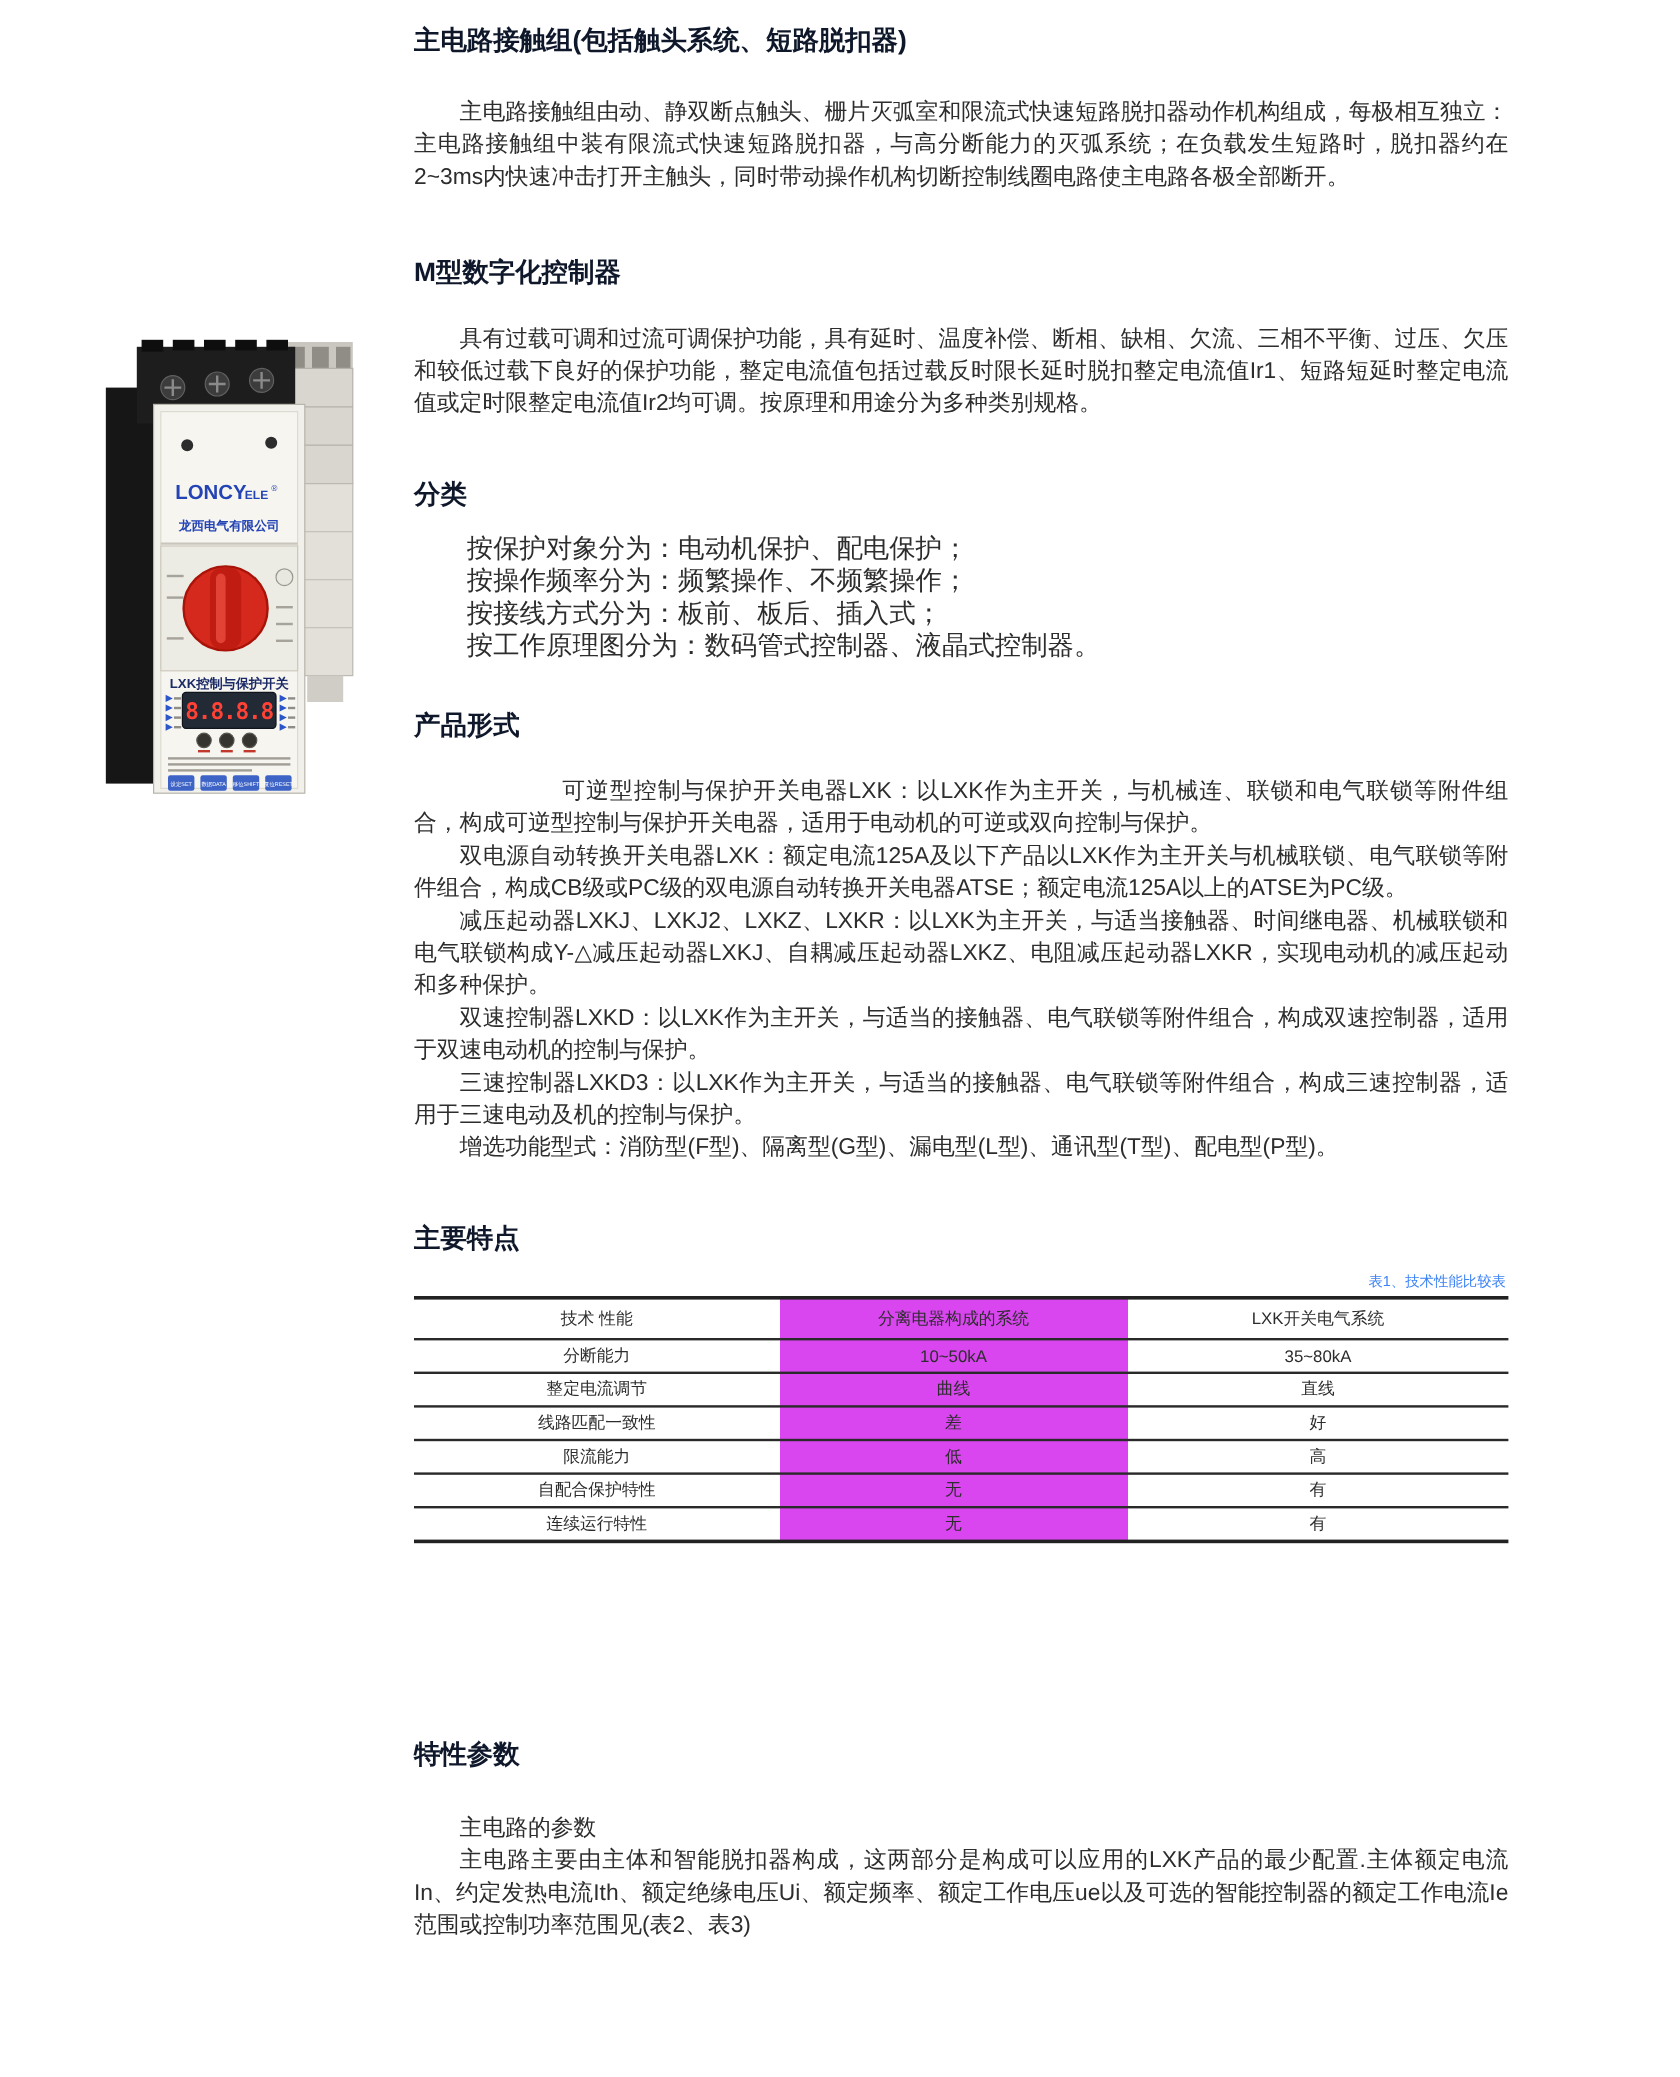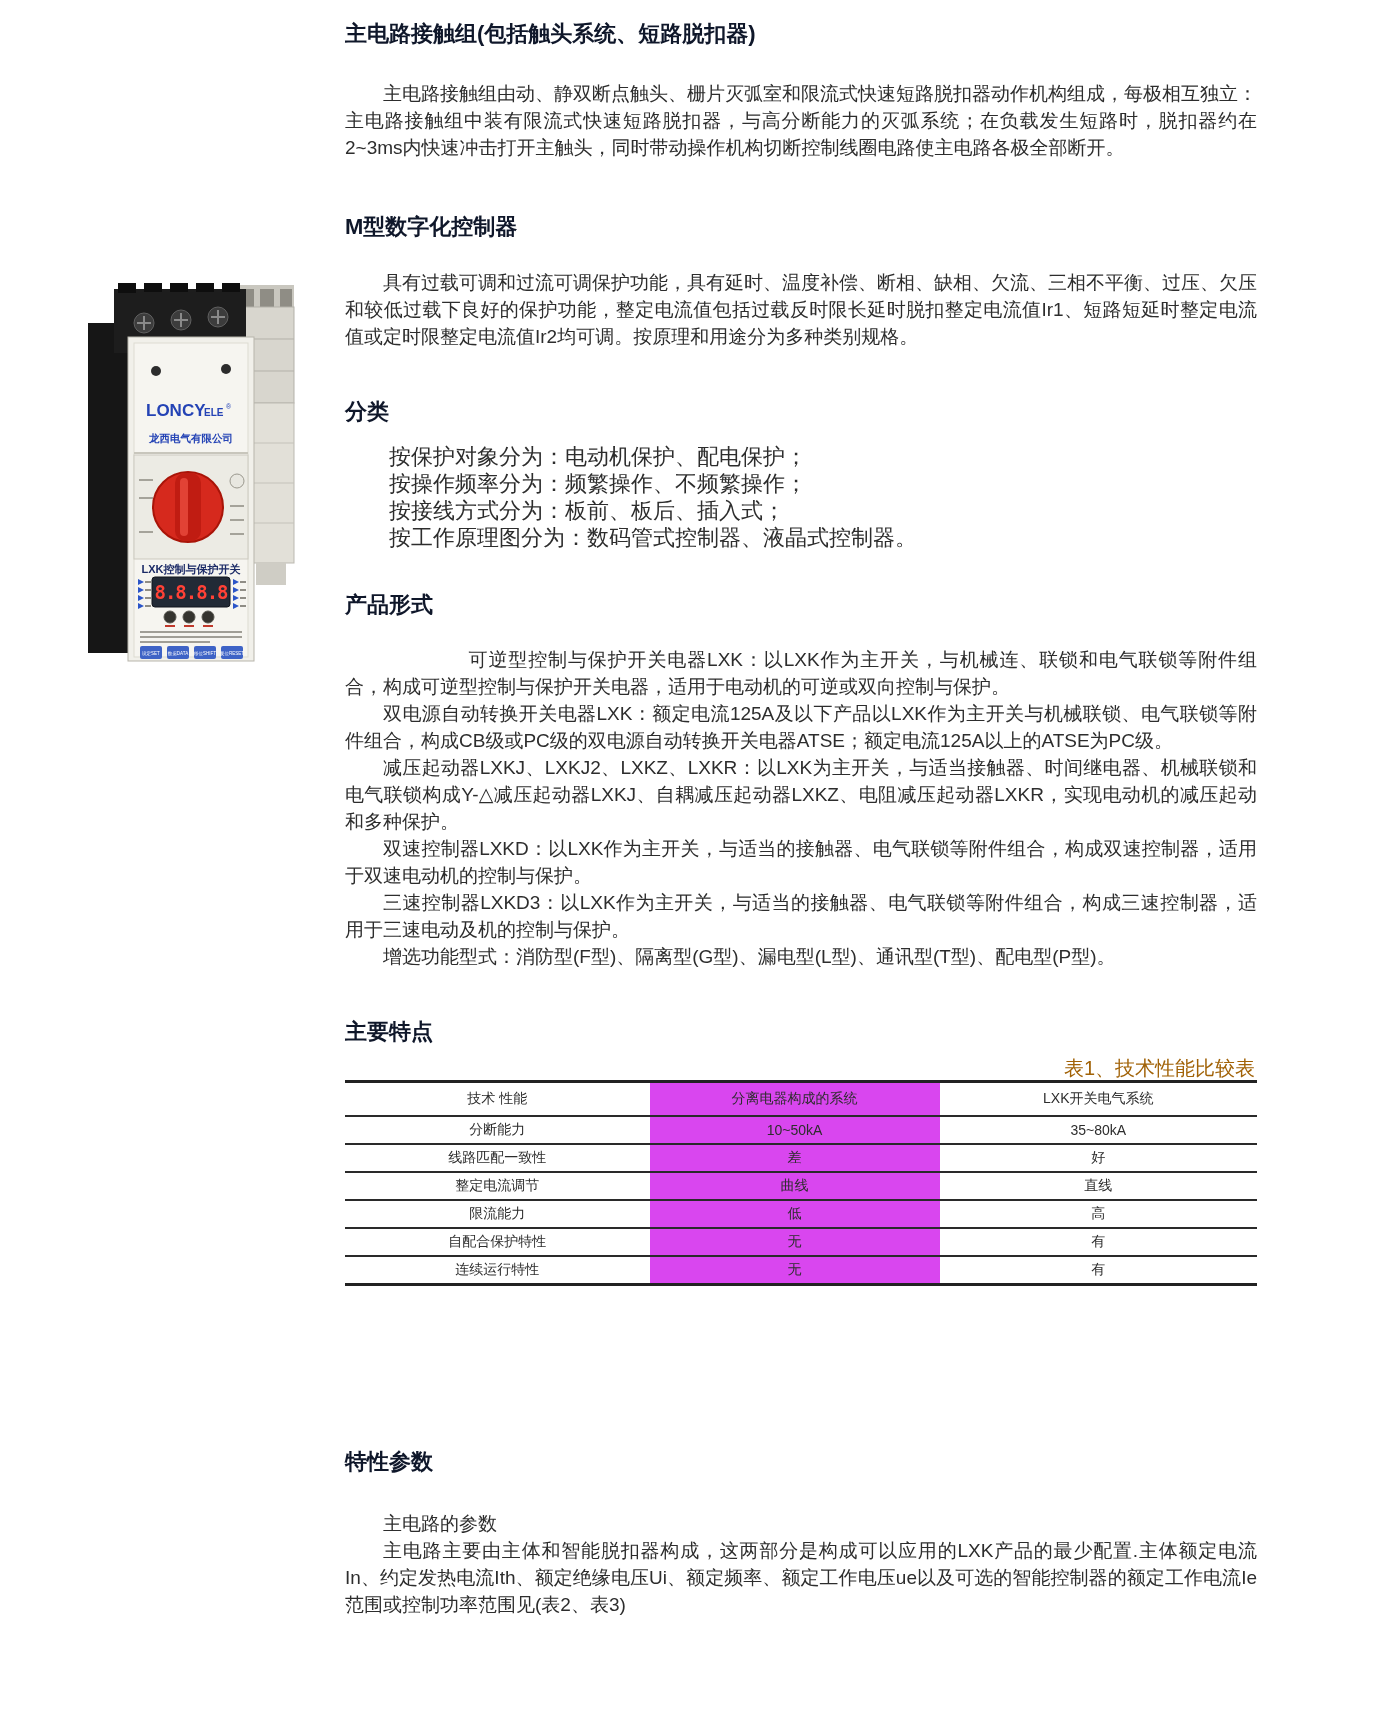--- a/index.html
+++ b/index.html
@@ -17,21 +17,21 @@
   #t5{margin-top:48px;}
   #t6{margin-top:162px;}
   p.body{font-size:19px;line-height:27px;margin:0;text-align:justify;text-justify:inter-character;}
   .ind2{text-indent:2em;}
   .ind6{text-indent:6.5em;}
   #p1{margin-top:32px;}
   #p2{margin-top:28px;}
   #list{margin-top:17px;}
   #list .li{font-size:22px;line-height:27px;padding-left:44px;}
   #pblock{margin-top:27px;}
-  #caption{margin-top:10px;font-size:20px;line-height:24px;text-align:right;color:#a16207;padding-right:2px;}
+  #caption{margin-top:10px;font-size:12px;line-height:24px;text-align:right;color:#3b82f6;padding-right:2px;}
   #p6a{margin-top:34px;}
   table.cmp{width:100%;border-collapse:collapse;margin-top:0;
     border-top:3px solid #222;border-bottom:3px solid #222;}
   table.cmp th,table.cmp td{
     font-size:14px;font-weight:normal;text-align:center;border-bottom:2px solid #2a2a2a;
   }
   table.cmp th{padding:7px 0;}
   table.cmp td{padding:4px 0;}
   table.cmp tr:last-child td{border-bottom:none;}
   .c1{width:33.4%;}
@@ -199,30 +199,30 @@
       <th class="c1">技术 性能</th>
       <th class="c2">分离电器构成的系统</th>
       <th class="c3">LXK开关电气系统</th>
     </tr>
     <tr>
       <td class="c1">分断能力</td>
       <td class="c2">10~50kA</td>
       <td class="c3">35~80kA</td>
     </tr>
     <tr>
+      <td class="c1">整定电流调节</td>
+      <td class="c2">曲线</td>
+      <td class="c3">直线</td>
+    </tr>
+    <tr>
       <td class="c1">线路匹配一致性</td>
       <td class="c2">差</td>
       <td class="c3">好</td>
     </tr>
     <tr>
-      <td class="c1">整定电流调节</td>
-      <td class="c2">曲线</td>
-      <td class="c3">直线</td>
-    </tr>
-    <tr>
       <td class="c1">限流能力</td>
       <td class="c2">低</td>
       <td class="c3">高</td>
     </tr>
     <tr>
       <td class="c1">自配合保护特性</td>
       <td class="c2">无</td>
       <td class="c3">有</td>
     </tr>
     <tr>

